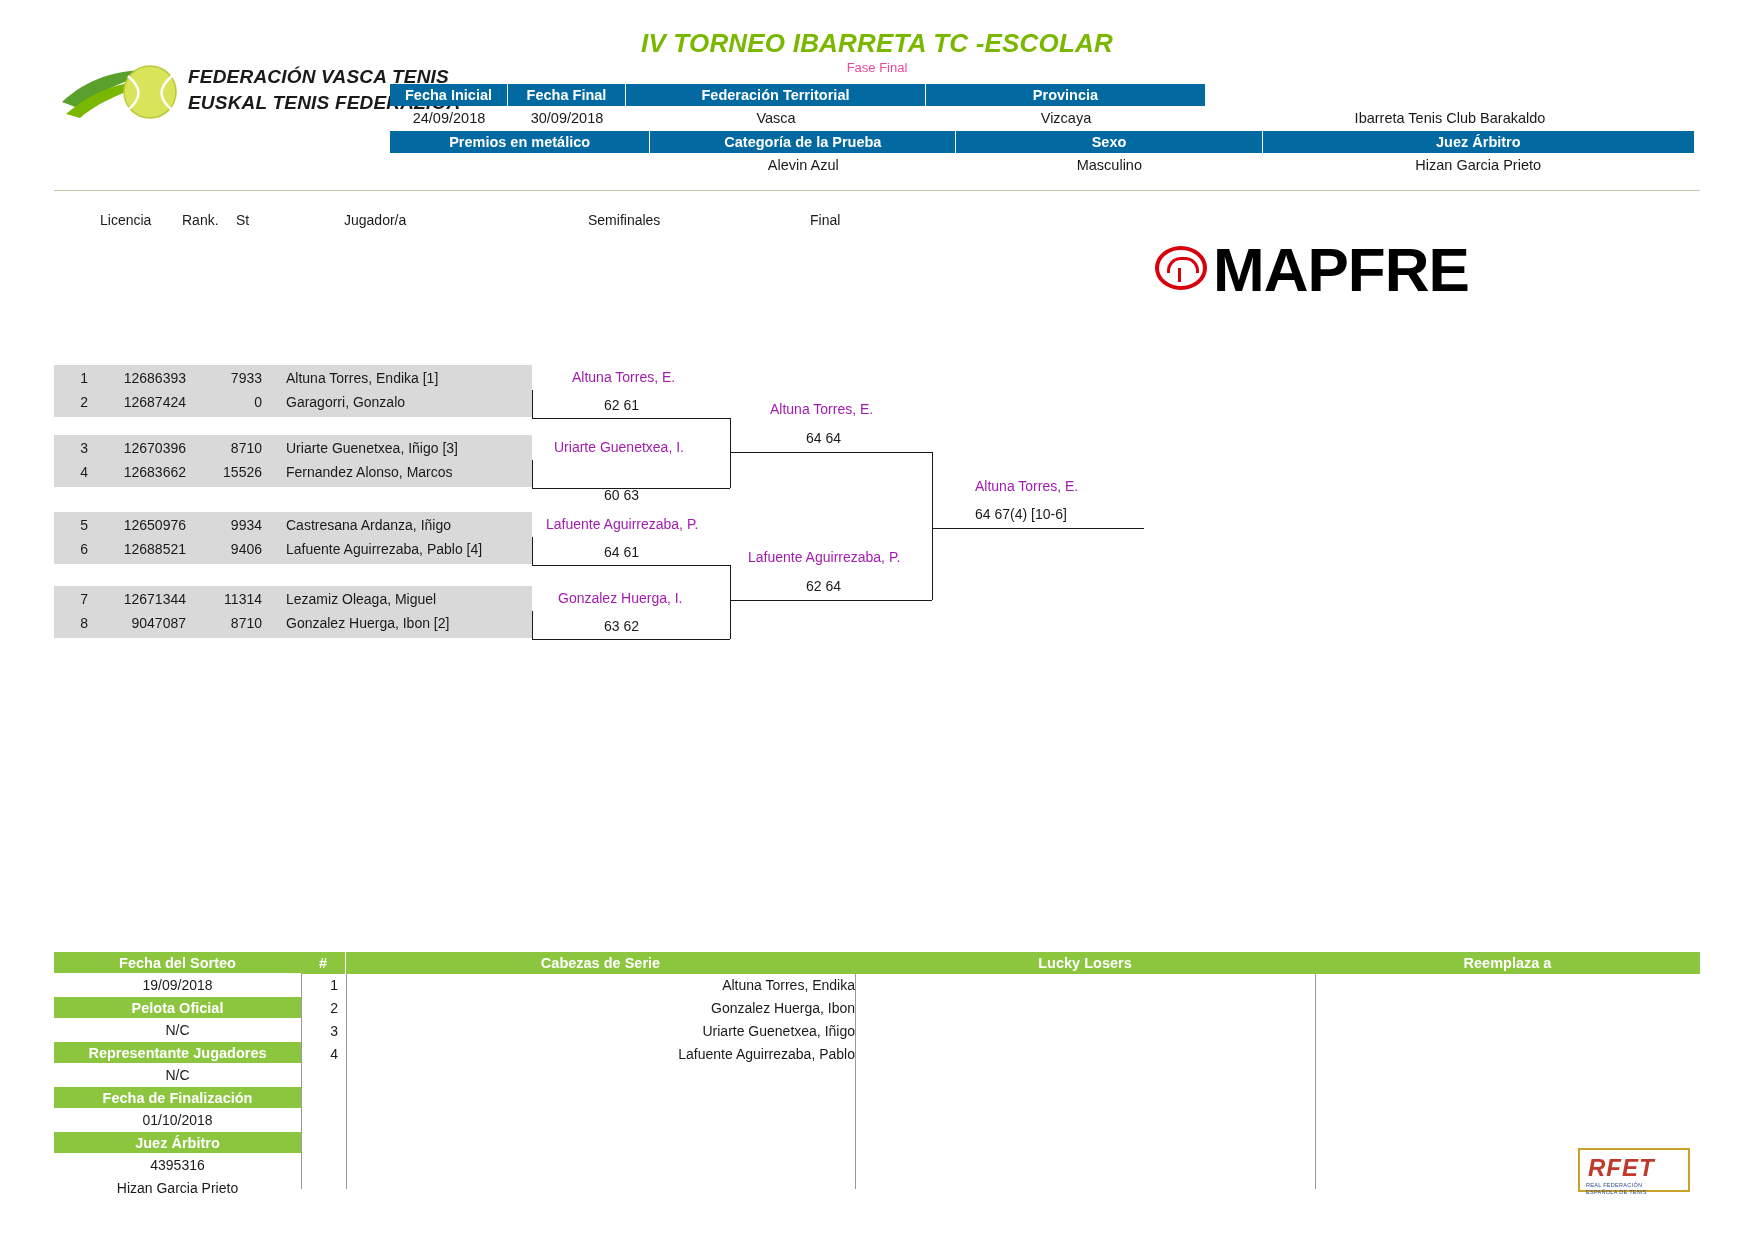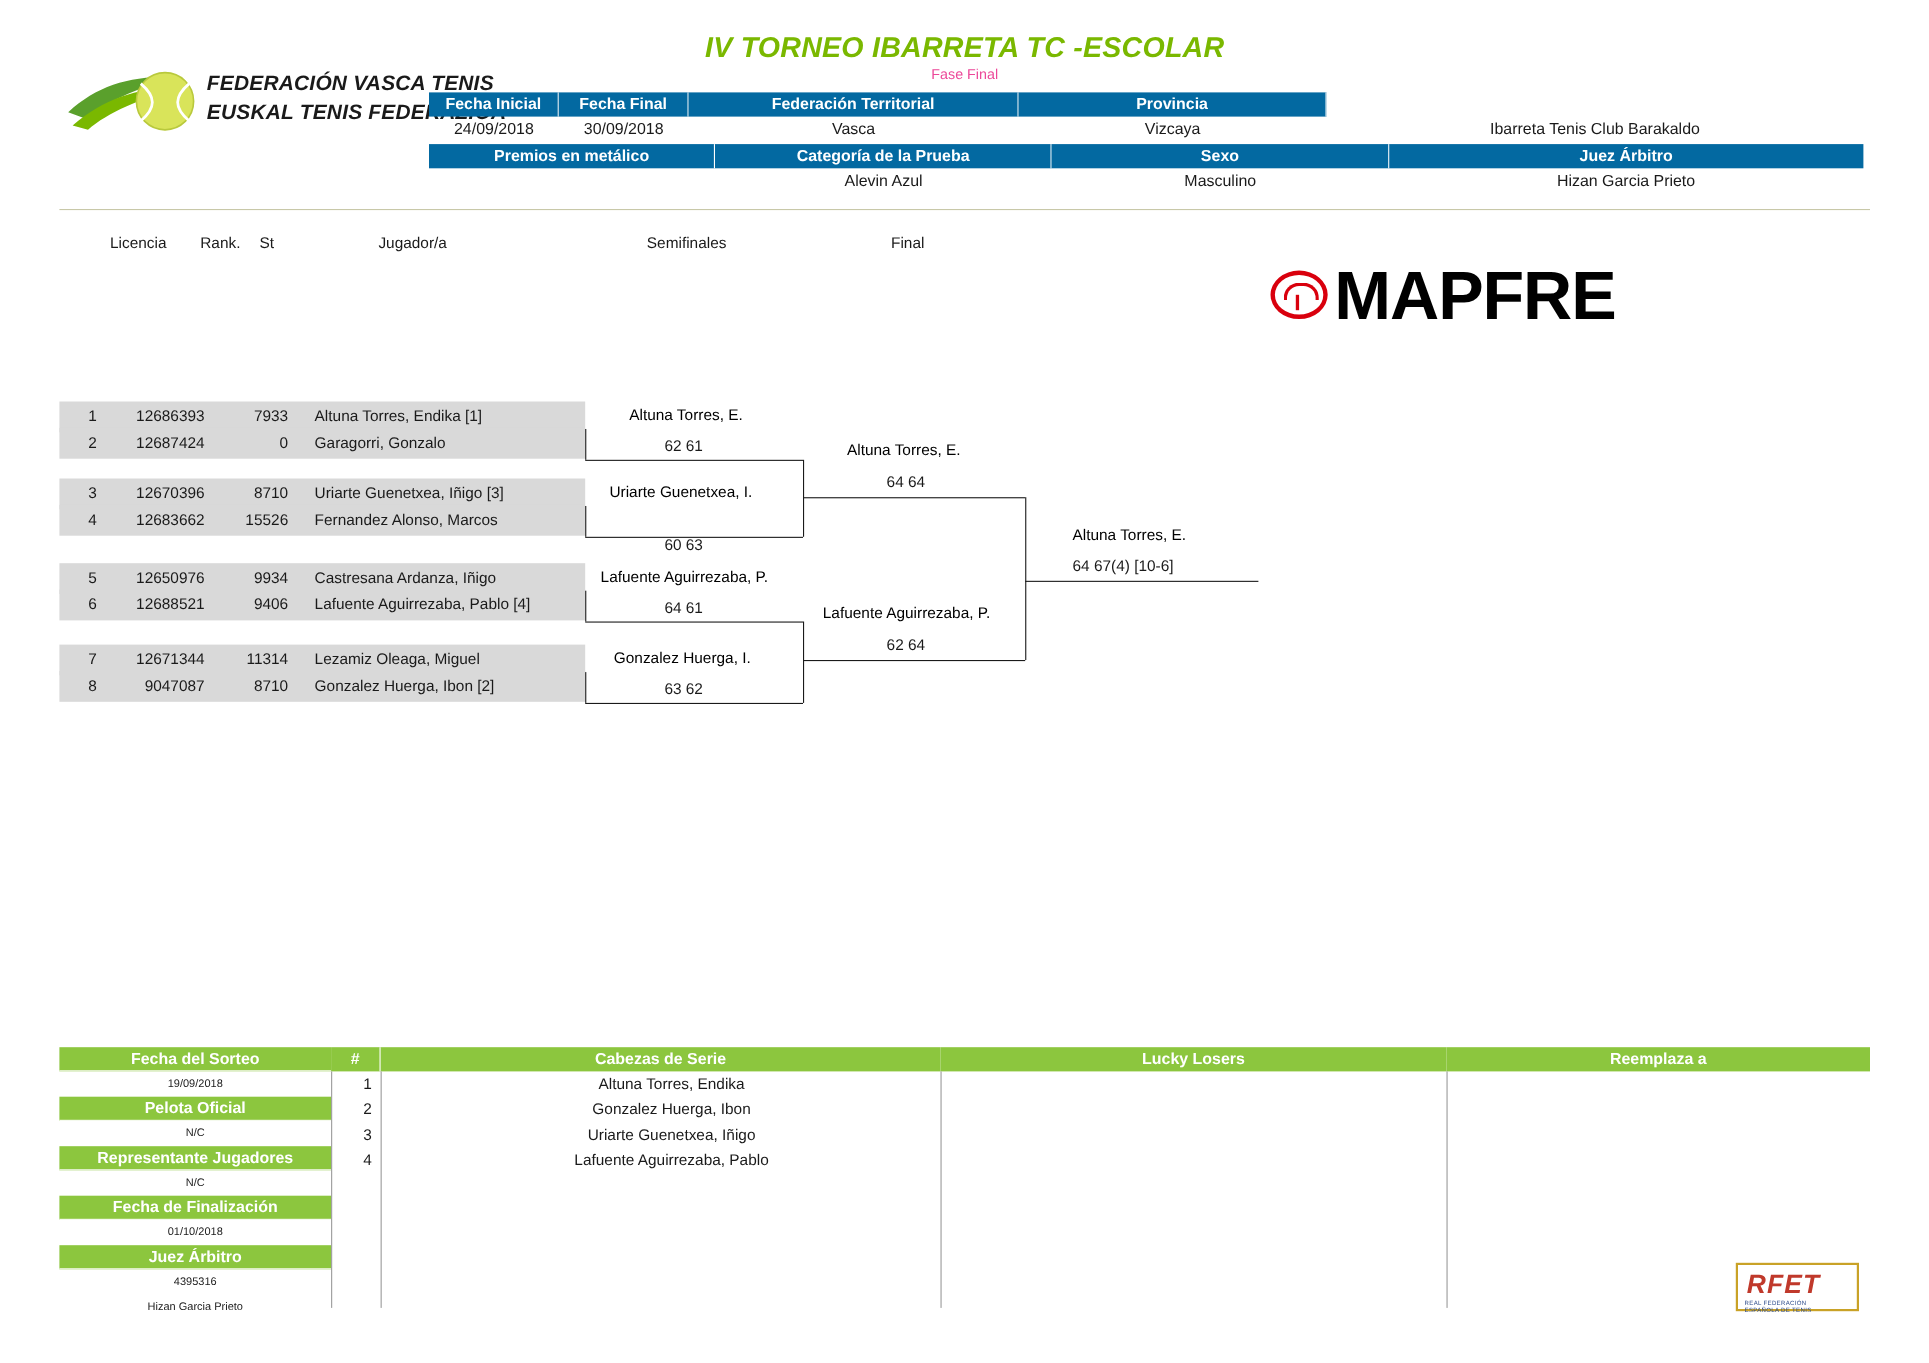--- a/index.html
+++ b/index.html
@@ -94,46 +94,46 @@
   .slot {
     position:absolute; height:28px; background:#d9d9d9;
     font-size:14px; color:#1a1a1a;
   }
   .slot .seedno { position:absolute; left:12px; top:5px; width:22px; text-align:right; }
   .slot .lic    { position:absolute; left:44px; top:5px; width:88px; text-align:right; }
   .slot .rank   { position:absolute; left:148px; top:5px; width:60px; text-align:right; }
   .slot .name   { position:absolute; left:232px; top:5px; white-space:nowrap; }
 
   .wname {
-    position:absolute; font-size:14px; color:#000000; white-space:nowrap;
+    position:absolute; font-size:14px; color:#a21caf; white-space:nowrap;
   }
   .wscore {
     position:absolute; font-size:14px; color:#1a1a1a; white-space:nowrap;
   }
   .bline { position:absolute; background:#1a1a1a; }
   .bline.h { height:1px; }
   .bline.v { width:1px; }
 
   
   .bottom { position:absolute; left:54px; top:952px; width:1646px; }
   .bhdr {
     background:#8cc63e; color:#ffffff; font-weight:bold; font-size:14.5px;
     text-align:center; height:22px; line-height:22px;
   }
-  .bcell { font-size:10px; text-align:center; color:#1a1a1a; }
+  .bcell { font-size:14px; text-align:center; color:#1a1a1a; }
 
   .lefttbl { position:absolute; left:0; top:0; width:247px; }
   .lefttbl .bhdr { border-bottom:1px solid #fff; }
   .lefttbl .bcell { height:23px; line-height:23px; }
 
   .seedtbl { position:absolute; left:247px; top:0; width:554px; }
   .seedtbl .bhdr { width:554px; }
   .seedrow { display:flex; height:23px; line-height:23px; font-size:14px; }
   .seedrow .n { width:45px; text-align:right; padding-right:8px; color:#1a1a1a; }
-  .seedrow .nm { flex:1; text-align:center; padding-left:20px; }
+  .seedrow .nm { flex:1; text-align:right; padding-left:20px; }
 
   .lltbl { position:absolute; left:801px; top:0; width:460px; }
   .rptbl { position:absolute; left:1261px; top:0; width:385px; }
 
   .vline { position:absolute; width:1px; background:#9a9a9a; }
 
   
   .rfet { position:absolute; left:1578px; top:1148px; width:112px; height:58px; }
   .rfet-box { position:absolute; left:0; top:0; width:112px; height:44px; border:2px solid #c9a227; background:#fff; }
   .rfet-word { position:absolute; left:8px; top:4px; font-size:24px; font-weight:bold; color:#c0392b; font-style:italic; letter-spacing:1px;}

